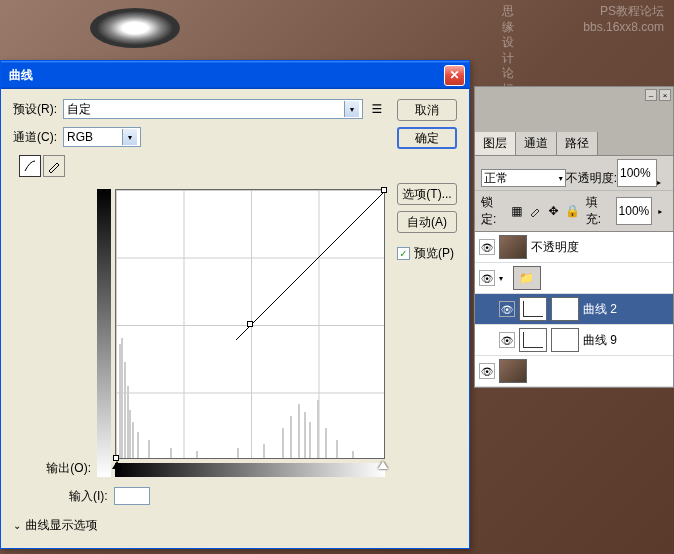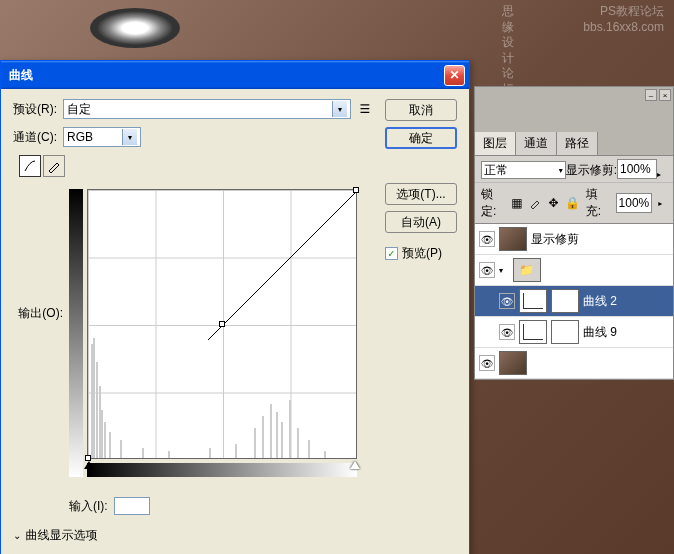--- a/index.html
+++ b/index.html
@@ -35,24 +35,24 @@
 .curve-area { flex: 1; }
 .curve-grid { width: 270px; height: 270px; border: 1px solid #666; background: #fff; position: relative; }
 .curve-grid::before { content: ''; position: absolute; inset: 0; background-image: linear-gradient(#ccc 1px, transparent 1px), linear-gradient(90deg, #ccc 1px, transparent 1px); background-size: 67.5px 67.5px; }
 .histogram { position: absolute; bottom: 0; left: 0; right: 0; height: 120px; overflow: hidden; }
 .histo-bar { position: absolute; bottom: 0; background: #ccc; width: 2px; }
 .curve-line { position: absolute; inset: 0; }
 .curve-handle { position: absolute; width: 6px; height: 6px; border: 1px solid #000; background: #fff; transform: translate(-50%, -50%); }
 .gradient-h { height: 14px; width: 270px; background: linear-gradient(to right, #000, #fff); margin-top: 4px; position: relative; }
 .slider-tri { position: absolute; top: -2px; width: 0; height: 0; border-left: 5px solid transparent; border-right: 5px solid transparent; border-bottom: 8px solid #000; }
 
-.output-row { display: flex; align-items: flex-start; gap: 6px; margin-top: 4px; }
+.output-row { display: flex; align-items: flex-end; gap: 6px; margin-top: 4px; margin-left: 28px; }
 .output-label { width: 50px; text-align: right; padding-top: 120px; }
 
-.input-row { display: flex; align-items: center; gap: 6px; margin-top: 20px; padding-left: 56px; }
+.input-row { display: flex; align-items: center; gap: 6px; margin-top: 10px; padding-left: 56px; }
 .val-input { width: 36px; height: 18px; border: 1px solid #7f9db9; background: #fff; padding: 0 2px; }
 
 .eyedroppers { display: flex; gap: 8px; justify-content: center; margin-top: 10px; align-items: center; }
 .dropper { width: 18px; height: 18px; }
 .checkbox-row { display: flex; align-items: center; gap: 4px; margin-left: 20px; }
 .chk { width: 13px; height: 13px; border: 1px solid #7f9db9; background: #fff; display: flex; align-items: center; justify-content: center; color: #21a121; font-size: 10px; }
 
 .expand-row { display: flex; align-items: center; gap: 4px; margin-top: 12px; cursor: pointer; }
 .expand-chevron { font-size: 10px; }
 
@@ -65,21 +65,21 @@
 .layers-panel { position: absolute; top: 86px; right: 0; width: 200px; background: #d6d3ce; border: 1px solid #888; font-size: 11px; }
 .panel-tabs { display: flex; background: #b8b5ae; border-bottom: 1px solid #888; }
 .panel-tab { padding: 3px 8px; background: #d6d3ce; border-right: 1px solid #888; cursor: pointer; margin-top: 45px; }
 .panel-tab.active { background: #e8e5de; }
 .panel-controls { position: absolute; right: 2px; top: 2px; display: flex; gap: 2px; }
 .panel-ctrl { width: 12px; height: 12px; border: 1px solid #888; background: #d6d3ce; font-size: 8px; display: flex; align-items: center; justify-content: center; }
 
 .panel-row { display: flex; align-items: flex-end; padding: 3px 6px; border-bottom: 1px solid #bbb; }
 .mini-select { height: 18px; border: 1px solid #888; background: #fff; padding: 0 2px; display: flex; align-items: center; flex: 1; justify-content: space-between; }
 .mini-select .arr { font-size: 8px; }
-.pct-input { width: 40px; height: 20px; border: 1px solid #888; background: #fff; padding: 0 2px; display: flex; align-items: center; }
+.pct-input { width: 40px; height: 28px; border: 1px solid #888; background: #fff; padding: 0 2px; display: flex; align-items: center; }
 .tri-btn { width: 10px; font-size: 8px; }
 
 .lock-row { display: flex; align-items: center; padding: 3px 6px; gap: 6px; border-bottom: 1px solid #888; }
 .lock-icon { width: 14px; height: 14px; display: flex; align-items: center; justify-content: center; }
 
 .layer-list { background: #fff; max-height: 200px; overflow: hidden; }
 .layer-item { display: flex; align-items: center; padding: 3px 4px; gap: 4px; border-bottom: 1px solid #ddd; min-height: 30px; }
 .layer-item.selected { background: #3d6099; color: #fff; }
 .layer-item.sub { padding-left: 24px; }
 .vis-eye { width: 16px; height: 16px; border: 1px solid #aaa; display: flex; align-items: center; justify-content: center; font-size: 10px; }
@@ -233,21 +233,21 @@
       <div class="panel-ctrl">–</div>
       <div class="panel-ctrl">×</div>
     </div>
   </div>
 
   <div class="panel-row">
     <div class="mini-select">
       <span>正常</span>
       <span class="arr">▾</span>
     </div>
-    <span>显示修剪:</span>
+    <span>不透明度:</span>
     <div class="pct-input">
         <span>100%</span>
       </div>
     <span class="tri-btn">▸</span>
   </div>
 
   <div class="lock-row">
     <span>锁定:</span>
     <div class="lock-icon">▦</div>
     <div class="lock-icon">
@@ -261,21 +261,21 @@
     <div class="pct-input">
         <span>100%</span>
       </div>
     <span class="tri-btn">▸</span>
   </div>
 
   <div class="layer-list">
     <div class="layer-item">
       <div class="vis-eye">👁</div>
       <div class="layer-thumb img"></div>
-      <span class="layer-name">显示修剪</span>
+      <span class="layer-name">不透明度</span>
     </div>
     <div class="layer-item">
       <div class="vis-eye">👁</div>
       <span class="fold-arrow">▾</span>
       <div class="layer-thumb folder">📁</div>
     </div>
     <div class="layer-item sub selected">
       <div class="vis-eye">👁</div>
       <div class="layer-thumb curves"></div>
       <div class="layer-thumb" style="background:#fff"></div>

